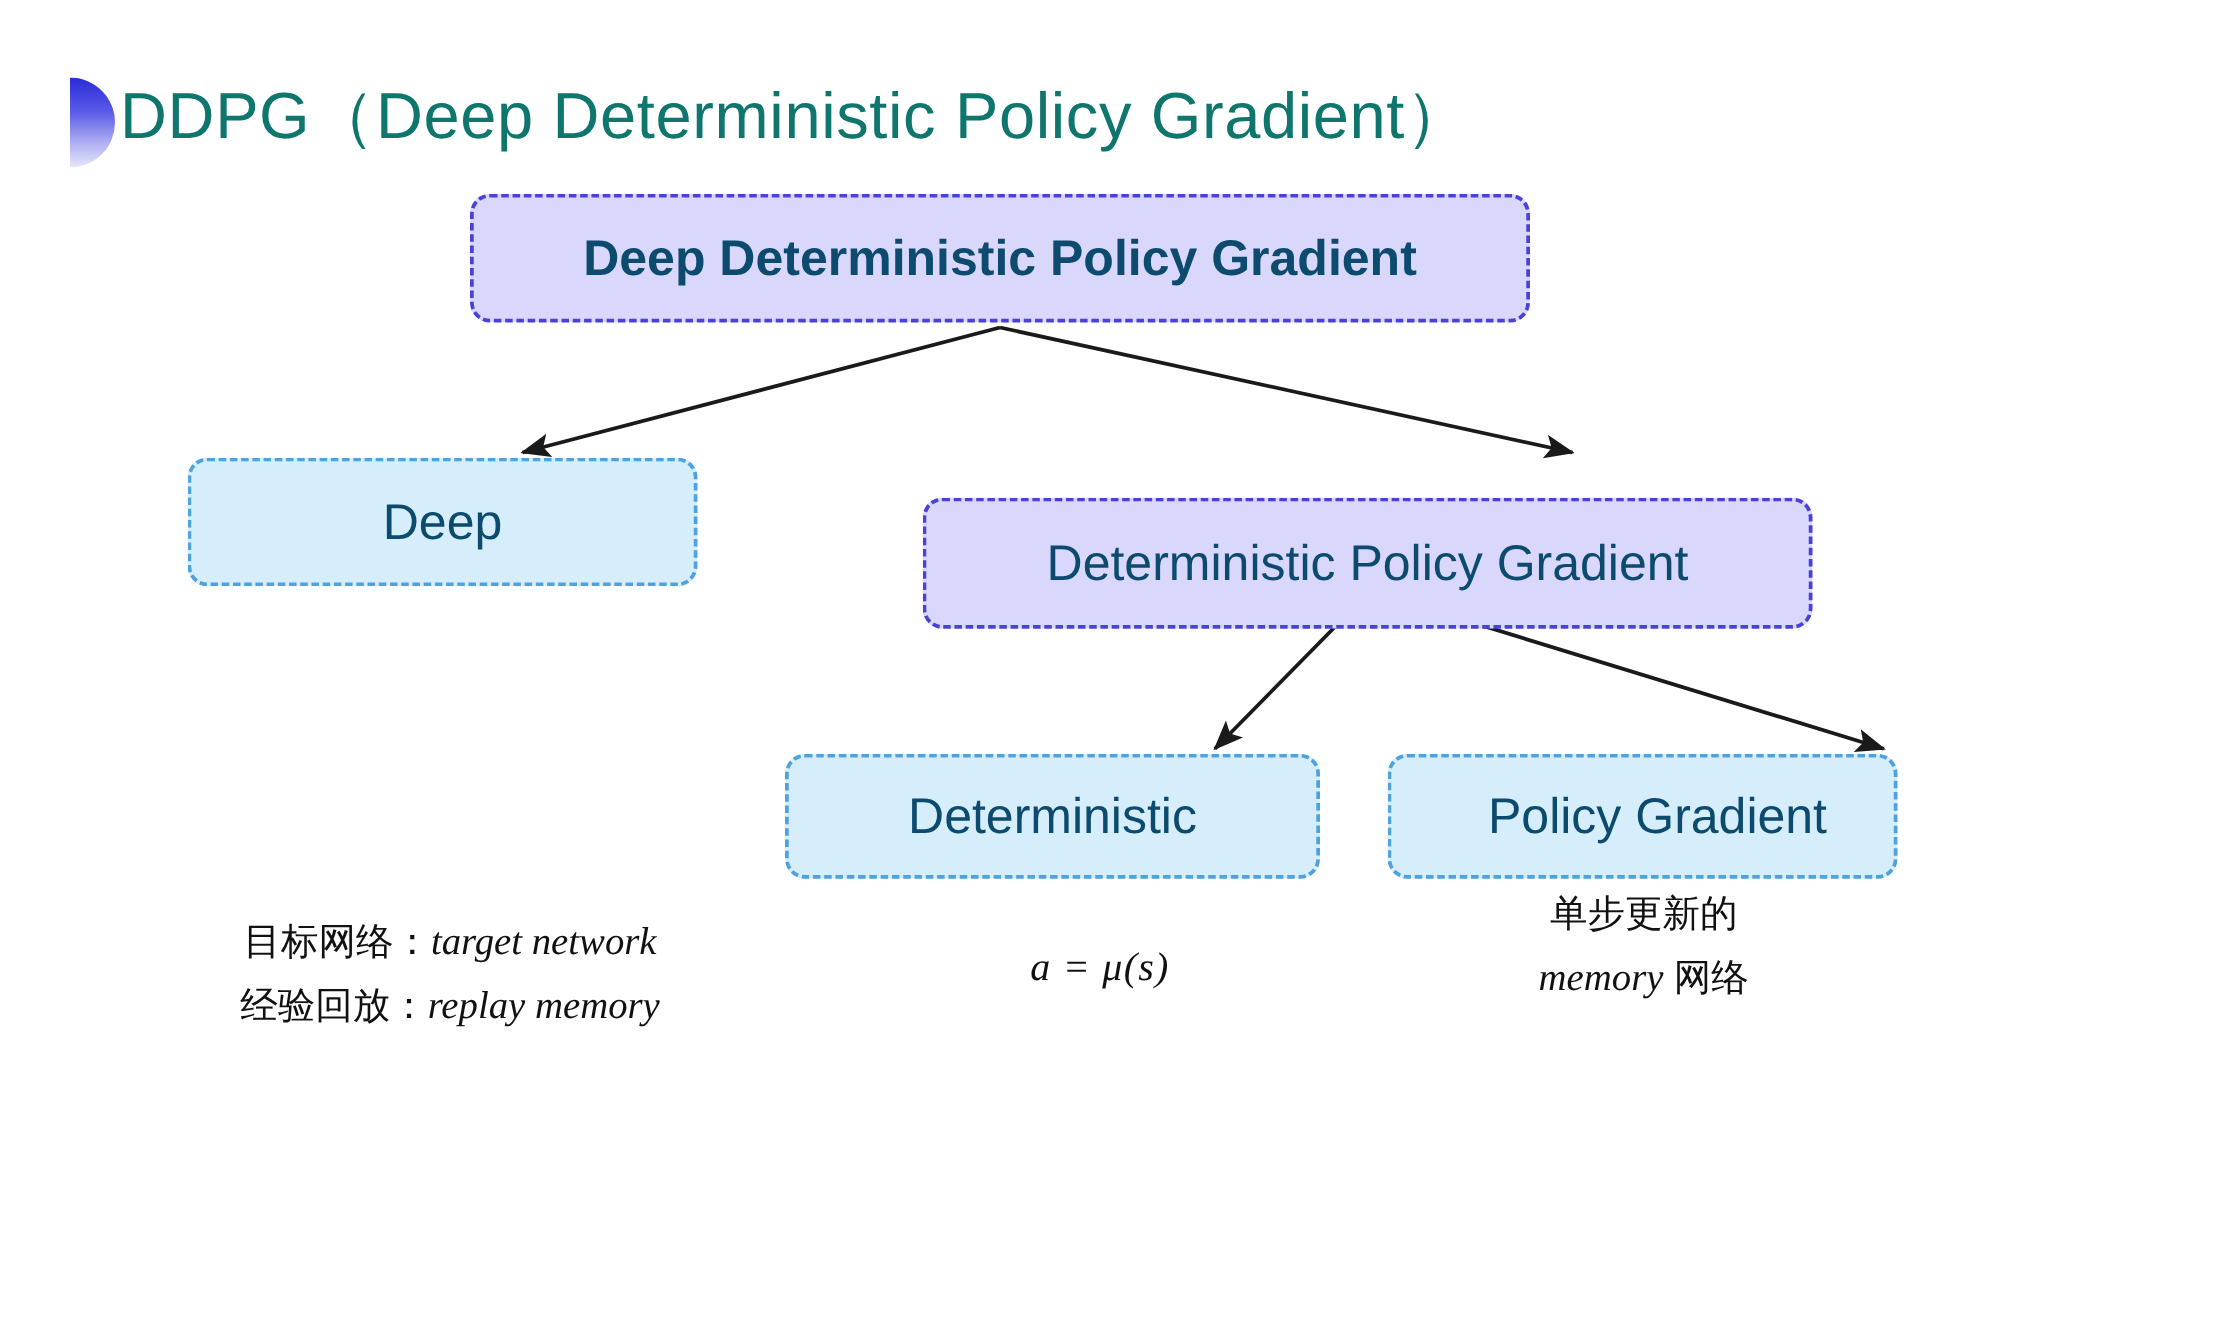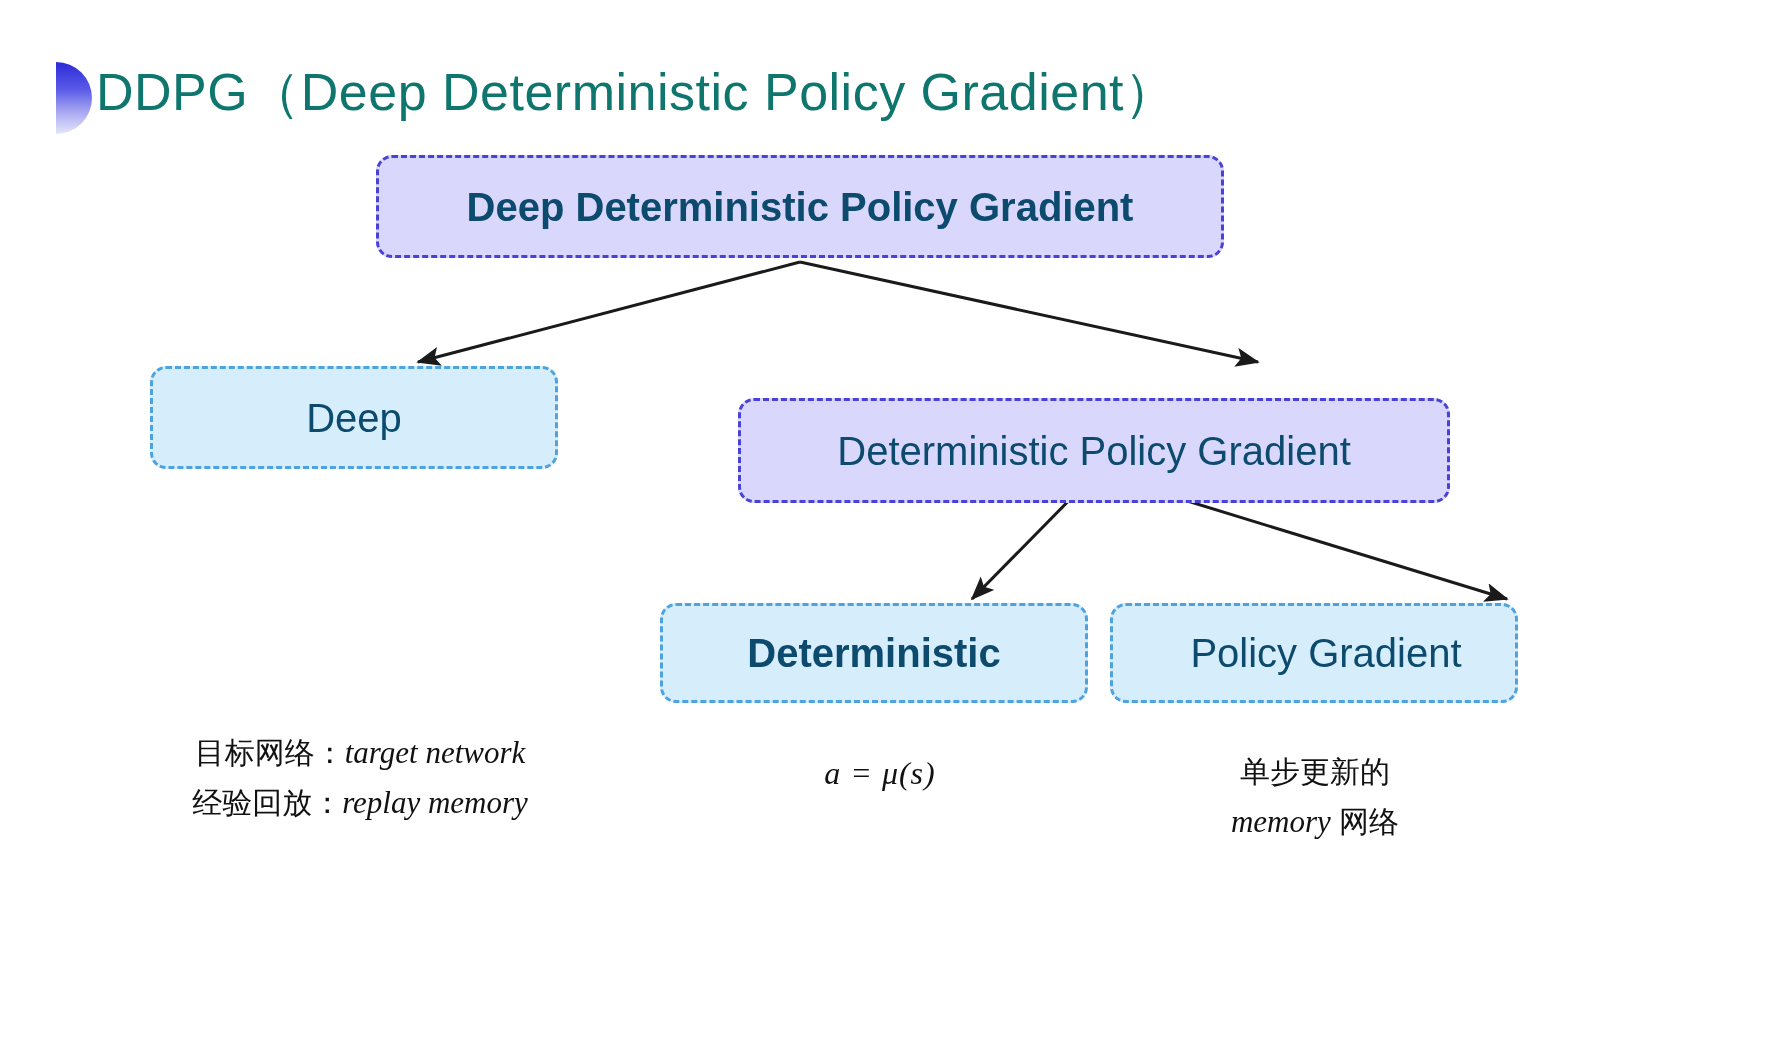--- a/index.html
+++ b/index.html
@@ -57,21 +57,21 @@
     background: #d9d7fb;
     border: 3px dashed #4a41d8;
   }
   .node.blue {
     background: #d6eefb;
     border: 3px dashed #4ea2dd;
   }
   #node-root      { left: 376px;  top: 155px; width: 848px;  height: 103px; font-size: 40px; font-weight: 700; }
   #node-deep      { left: 150px;  top: 366px; width: 408px;  height: 103px; font-size: 40px; font-weight: 400; }
   #node-dpg       { left: 738px;  top: 366px; width: 712px;  height: 105px; font-size: 40px; font-weight: 400; margin-top: 32px; }
-  #node-det       { left: 660px;  top: 603px; width: 428px;  height: 100px; font-size: 40px; font-weight: 700; }
+  #node-det       { left: 628px;  top: 603px; width: 428px;  height: 100px; font-size: 40px; font-weight: 400; }
   #node-pg        { left: 1110px; top: 603px; width: 408px;  height: 100px; font-size: 40px; font-weight: 400; padding-left: 36px; }
 
   
   #arrows {
     position: absolute;
     left: 0;
     top: 0;
     width: 1778px;
     height: 1056px;
     pointer-events: none;
@@ -93,21 +93,21 @@
   }
   #note-det {
     left: 705px;
     top: 748px;
     width: 350px;
     font-size: 30px;
     text-align: center;
   }
   #note-pg {
     left: 1160px;
-    top: 748px;
+    top: 708px;
     width: 310px;
     font-size: 30px;
     text-align: center;
   }
   .note .row { display: block; }
   .mathit {
     font-family: "Liberation Serif", serif;
     font-style: italic;
     font-size: 31px;
   }

